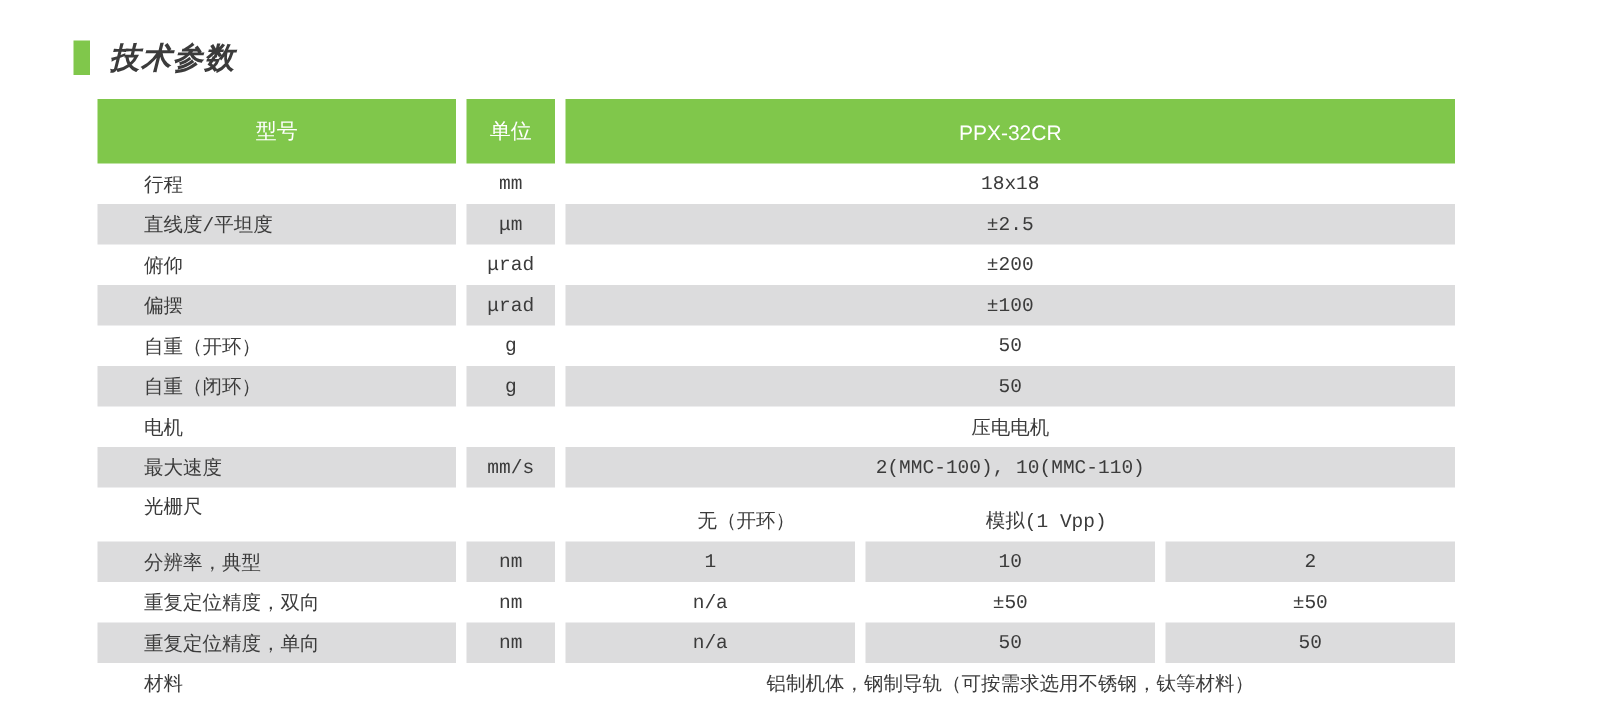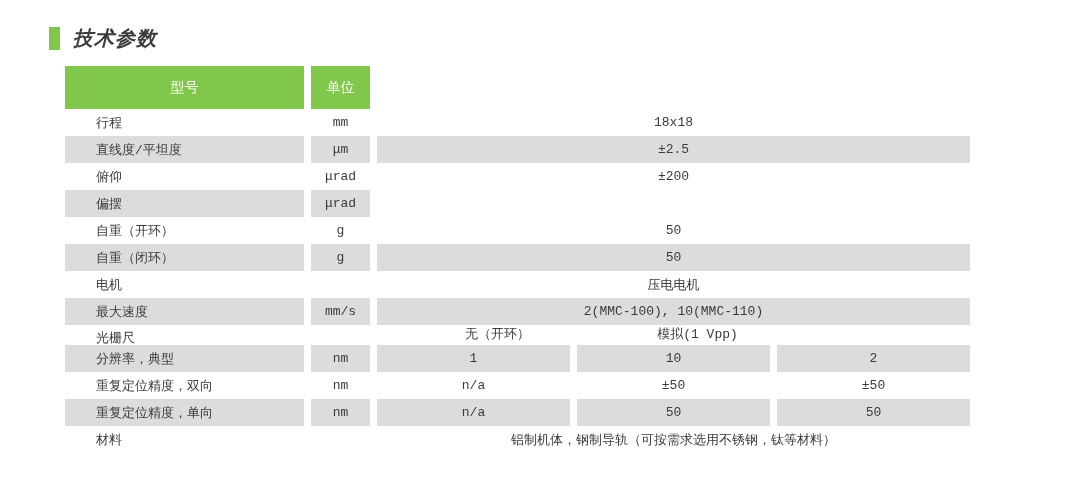--- a/index.html
+++ b/index.html
@@ -54,21 +54,21 @@
   .hcell {
     background: var(--accent, #80c74b);
     color: var(--header-text, #ffffff);
     font-size: 14px;
     display: flex;
     align-items: center;
     justify-content: center;
     white-space: nowrap;
   }
   .trow { height: 27px; font-family: Liberation Mono, monospace; }
-  .trow.tall { height: 20px; gap: 19px; }
+  .trow.tall { height: 36px; gap: 19px; }
   .cell {
     display: flex;
     align-items: center;
     justify-content: center;
     font-size: 13px;
     color: var(--text, #3b3b3b);
     white-space: nowrap;
     box-sizing: border-box;
   }
   .cell.label {
@@ -97,40 +97,42 @@
 
   <div class="section-title">
     <span class="accent-bar"></span>
     <span class="title-text">技术参数</span>
   </div>
 
   <div class="spec-table">
     <div class="t-header">
       <div class="hcell">型号</div>
       <div class="hcell">单位</div>
+      <div class="hcell">PPX-32CR</div>
     </div>
     <div id="rows">
         <div class="trow">
           <div class="cell label">行程</div>
           <div class="cell unit">mm</div>
           <div class="cell value">18x18</div>
         </div>
         <div class="trow">
           <div class="cell label shaded">直线度/平坦度</div>
           <div class="cell unit shaded">μm</div>
           <div class="cell value shaded">±2.5</div>
         </div>
         <div class="trow">
           <div class="cell label">俯仰</div>
           <div class="cell unit">μrad</div>
           <div class="cell value">±200</div>
         </div>
         <div class="trow">
           <div class="cell label shaded">偏摆</div>
           <div class="cell unit shaded">μrad</div>
+          <div class="cell value shaded">±100</div>
         </div>
         <div class="trow">
           <div class="cell label">自重（开环）</div>
           <div class="cell unit">g</div>
           <div class="cell value">50</div>
         </div>
         <div class="trow">
           <div class="cell label shaded">自重（闭环）</div>
           <div class="cell unit shaded">g</div>
           <div class="cell value shaded">50</div>

